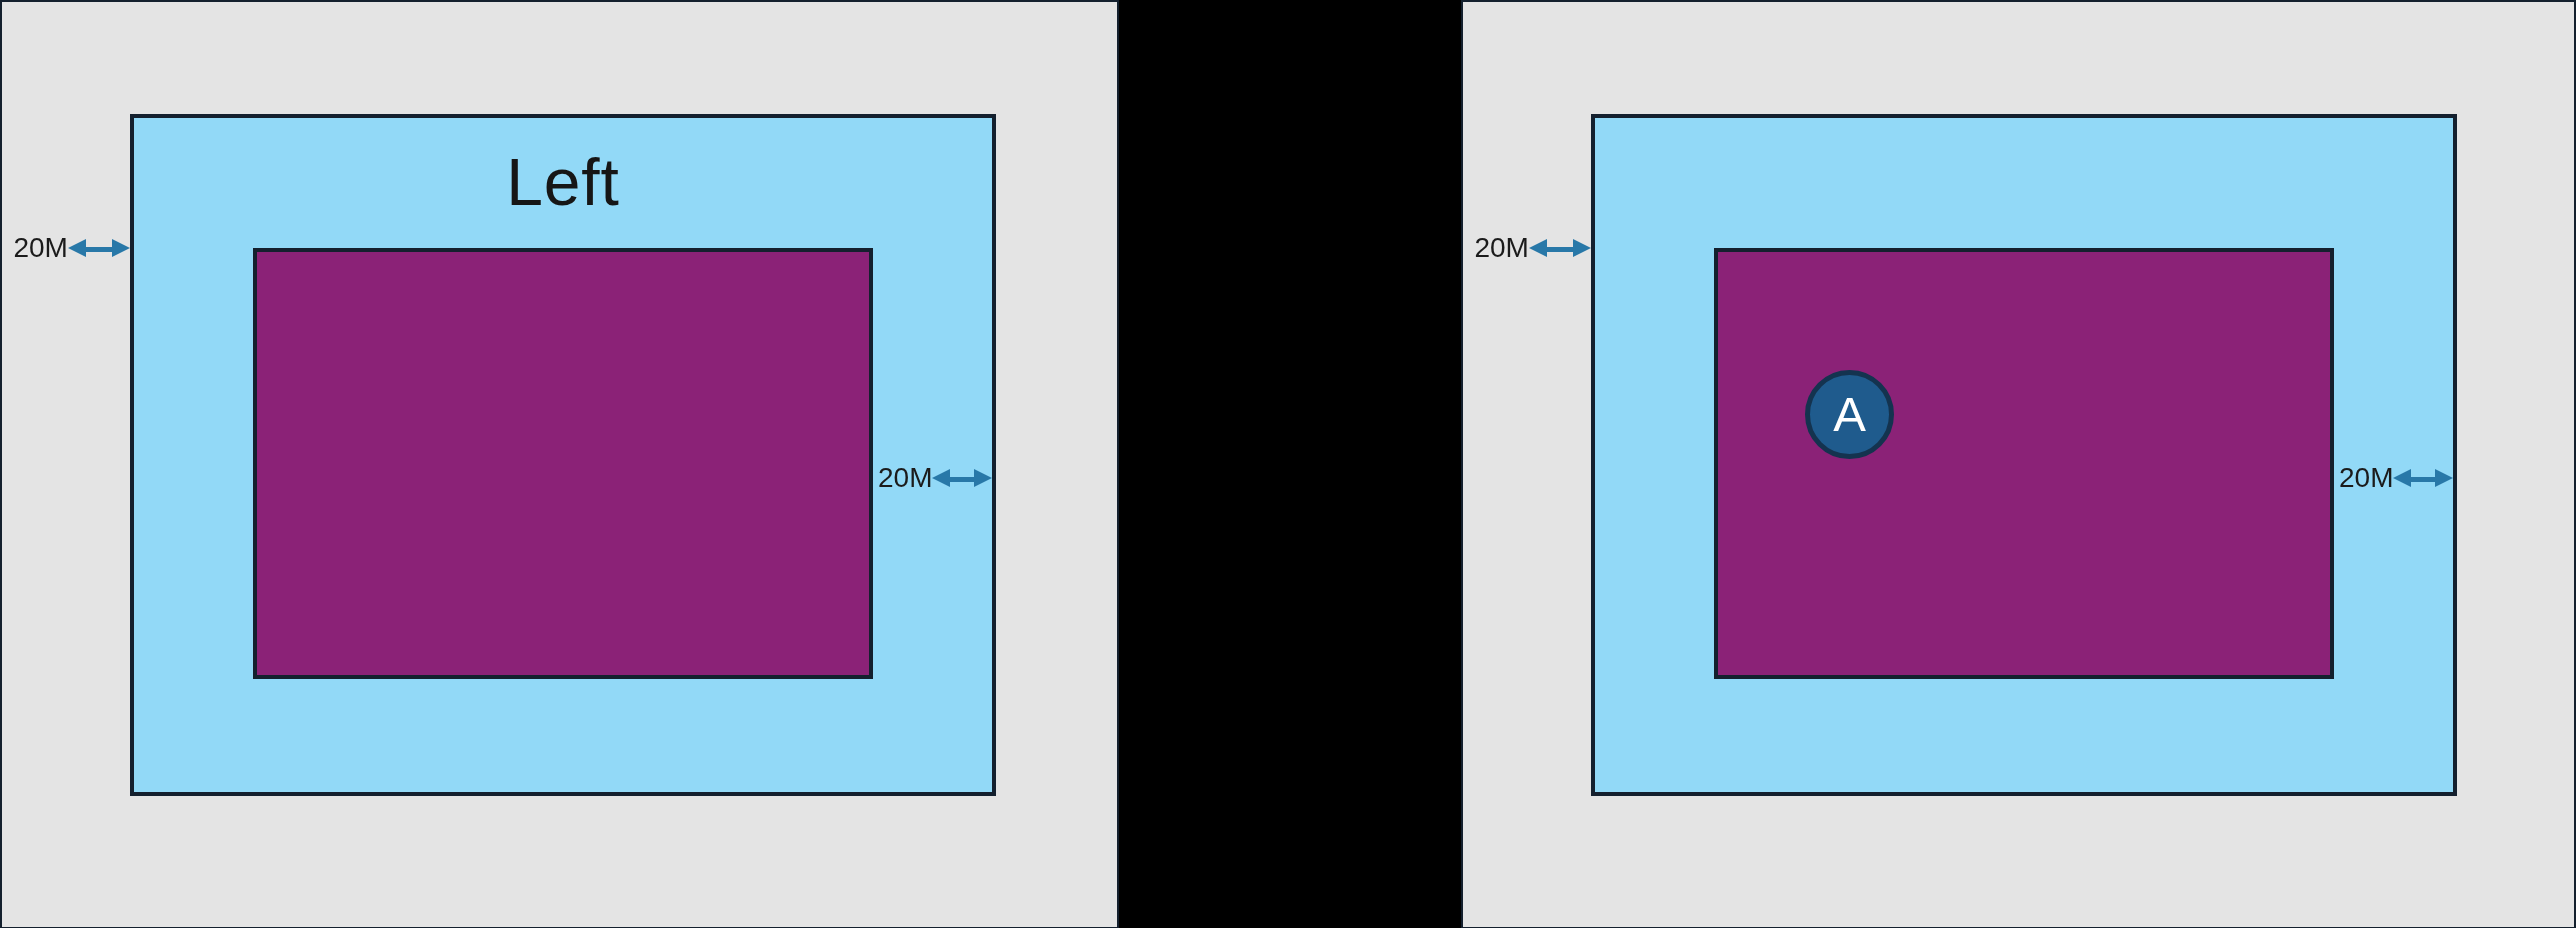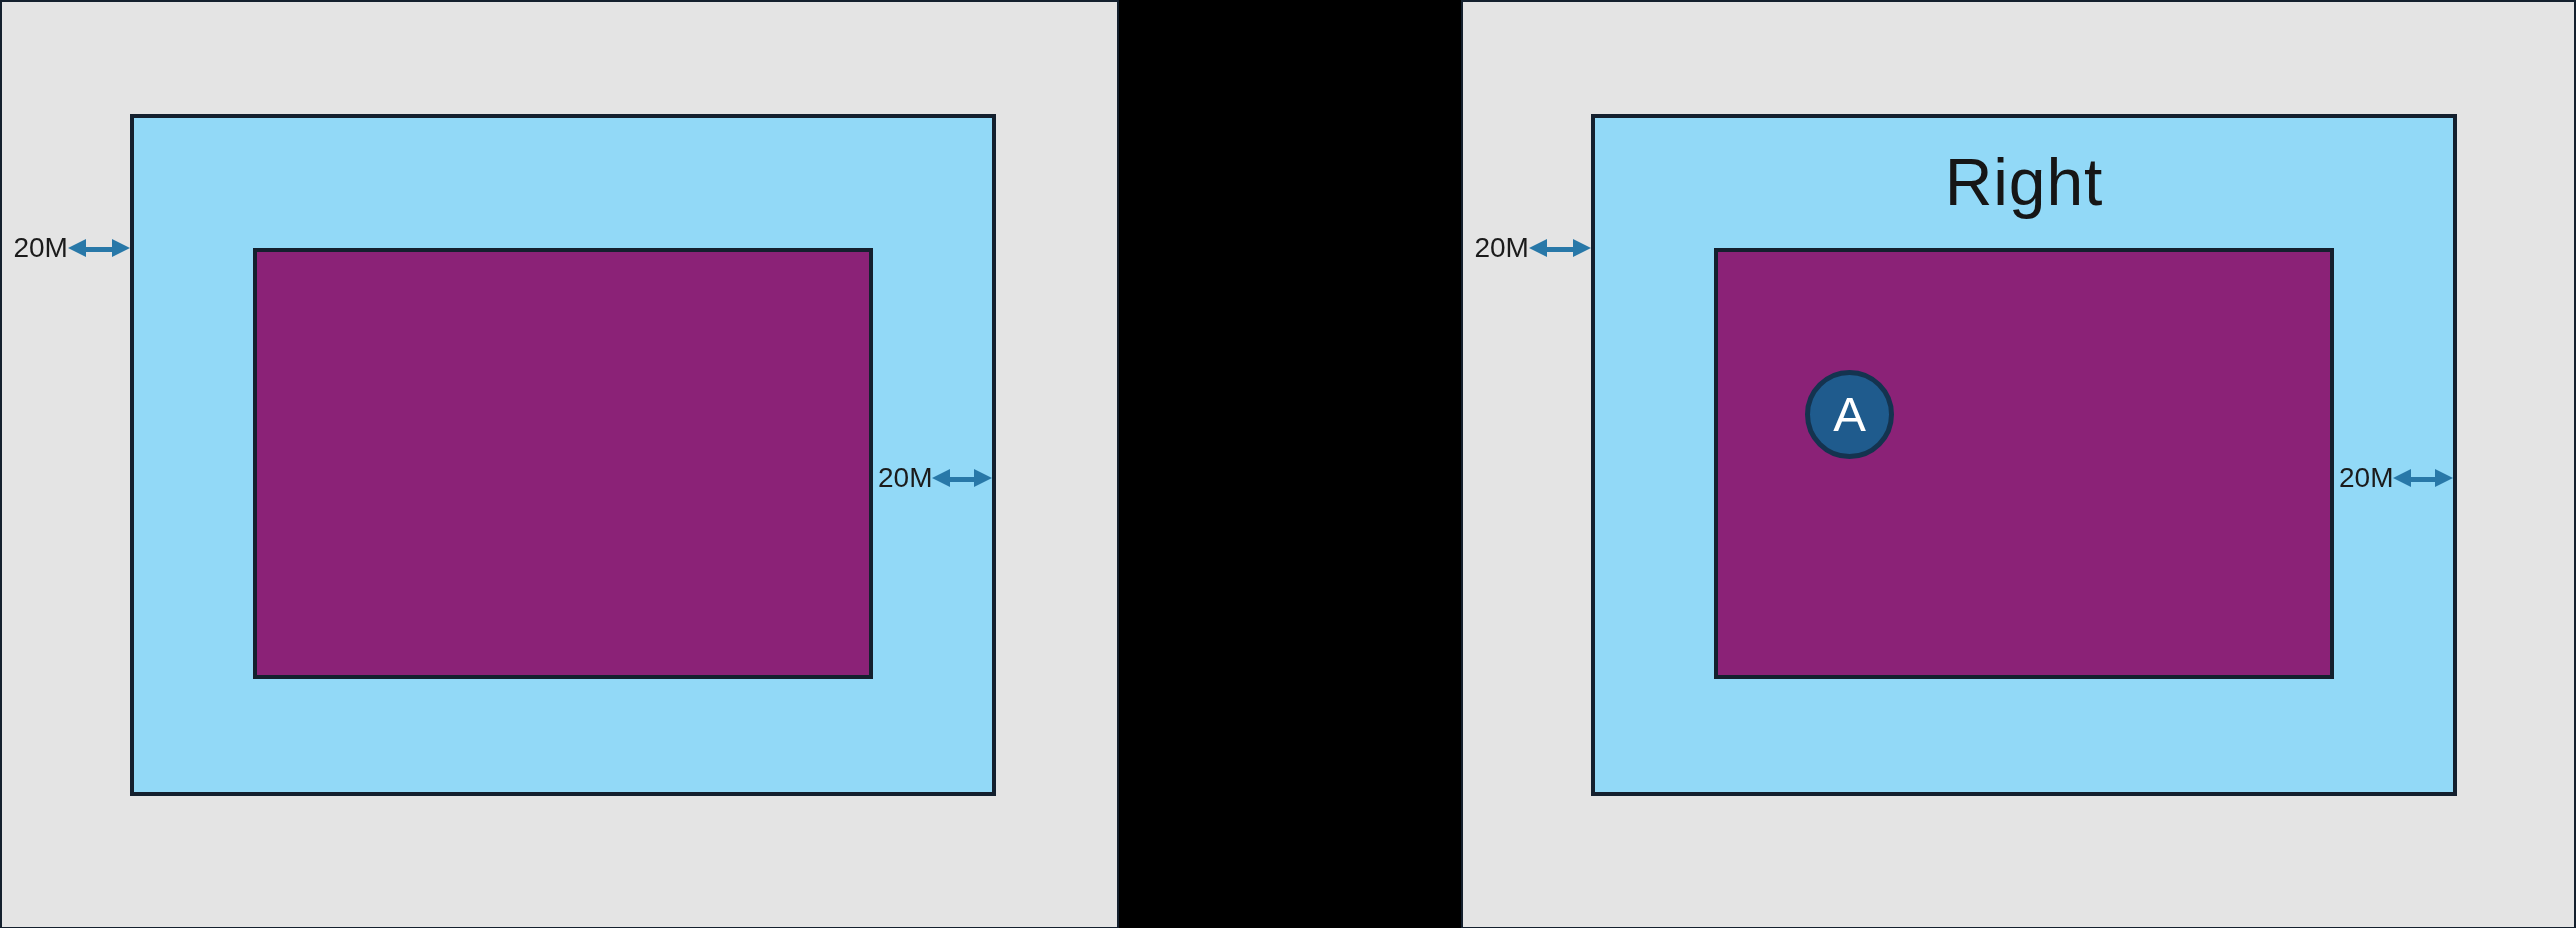--- a/index.html
+++ b/index.html
@@ -122,40 +122,40 @@
       font-size: 49px;
       line-height: 1;
     }
   </style>
 </head>
 <body>
 
 <div class="panel" id="panel-left">
   <div class="blue-box"></div>
   <div class="purple-box"></div>
+  <div class="panel-title">Left</div>
 
   <div class="dim dim-left">
     <span class="dim-label">20M</span>
     <span class="dim-arrow">
         <span class="shaft"></span>
       </span>
   </div>
 
   <div class="dim dim-right">
     <span class="dim-label">20M</span>
     <span class="dim-arrow">
         <span class="shaft"></span>
       </span>
   </div>
 </div>
 
 <div class="panel" id="panel-right">
   <div class="blue-box"></div>
   <div class="purple-box"></div>
-  <div class="panel-title">Right</div>
 
   <div class="dim dim-left">
     <span class="dim-label">20M</span>
     <span class="dim-arrow">
         <span class="shaft"></span>
       </span>
   </div>
 
   <div class="dim dim-right">
     <span class="dim-label">20M</span>

